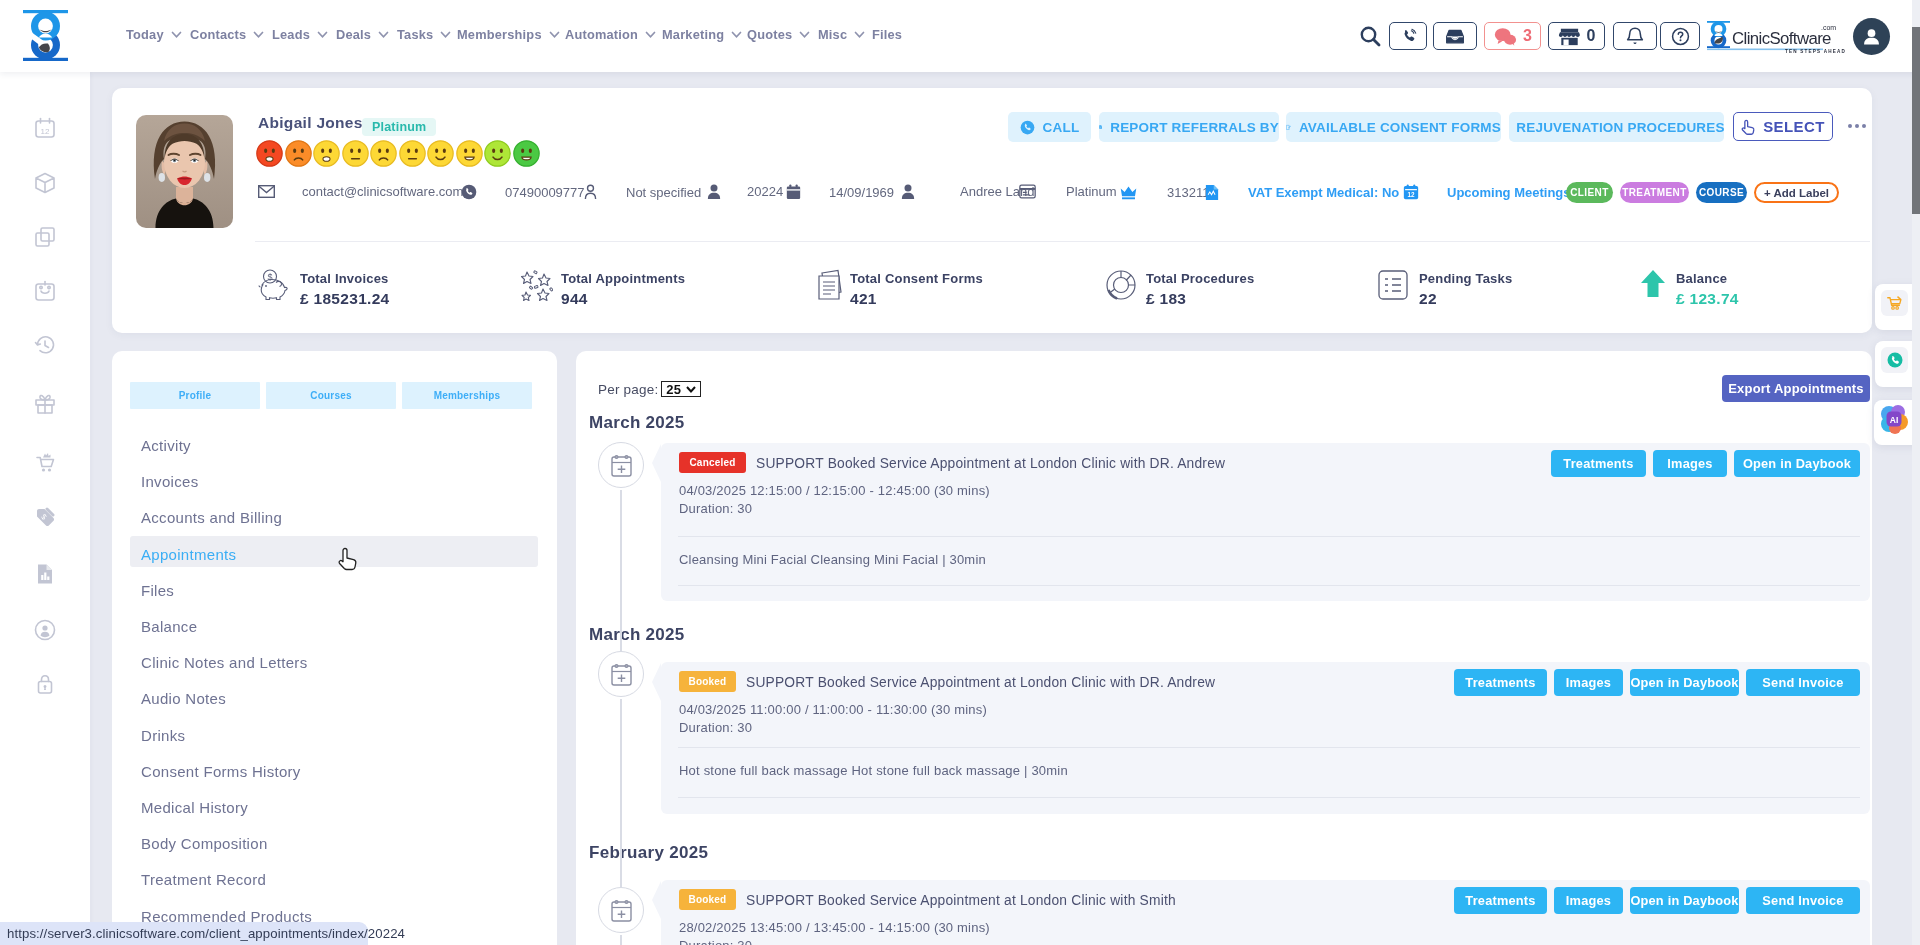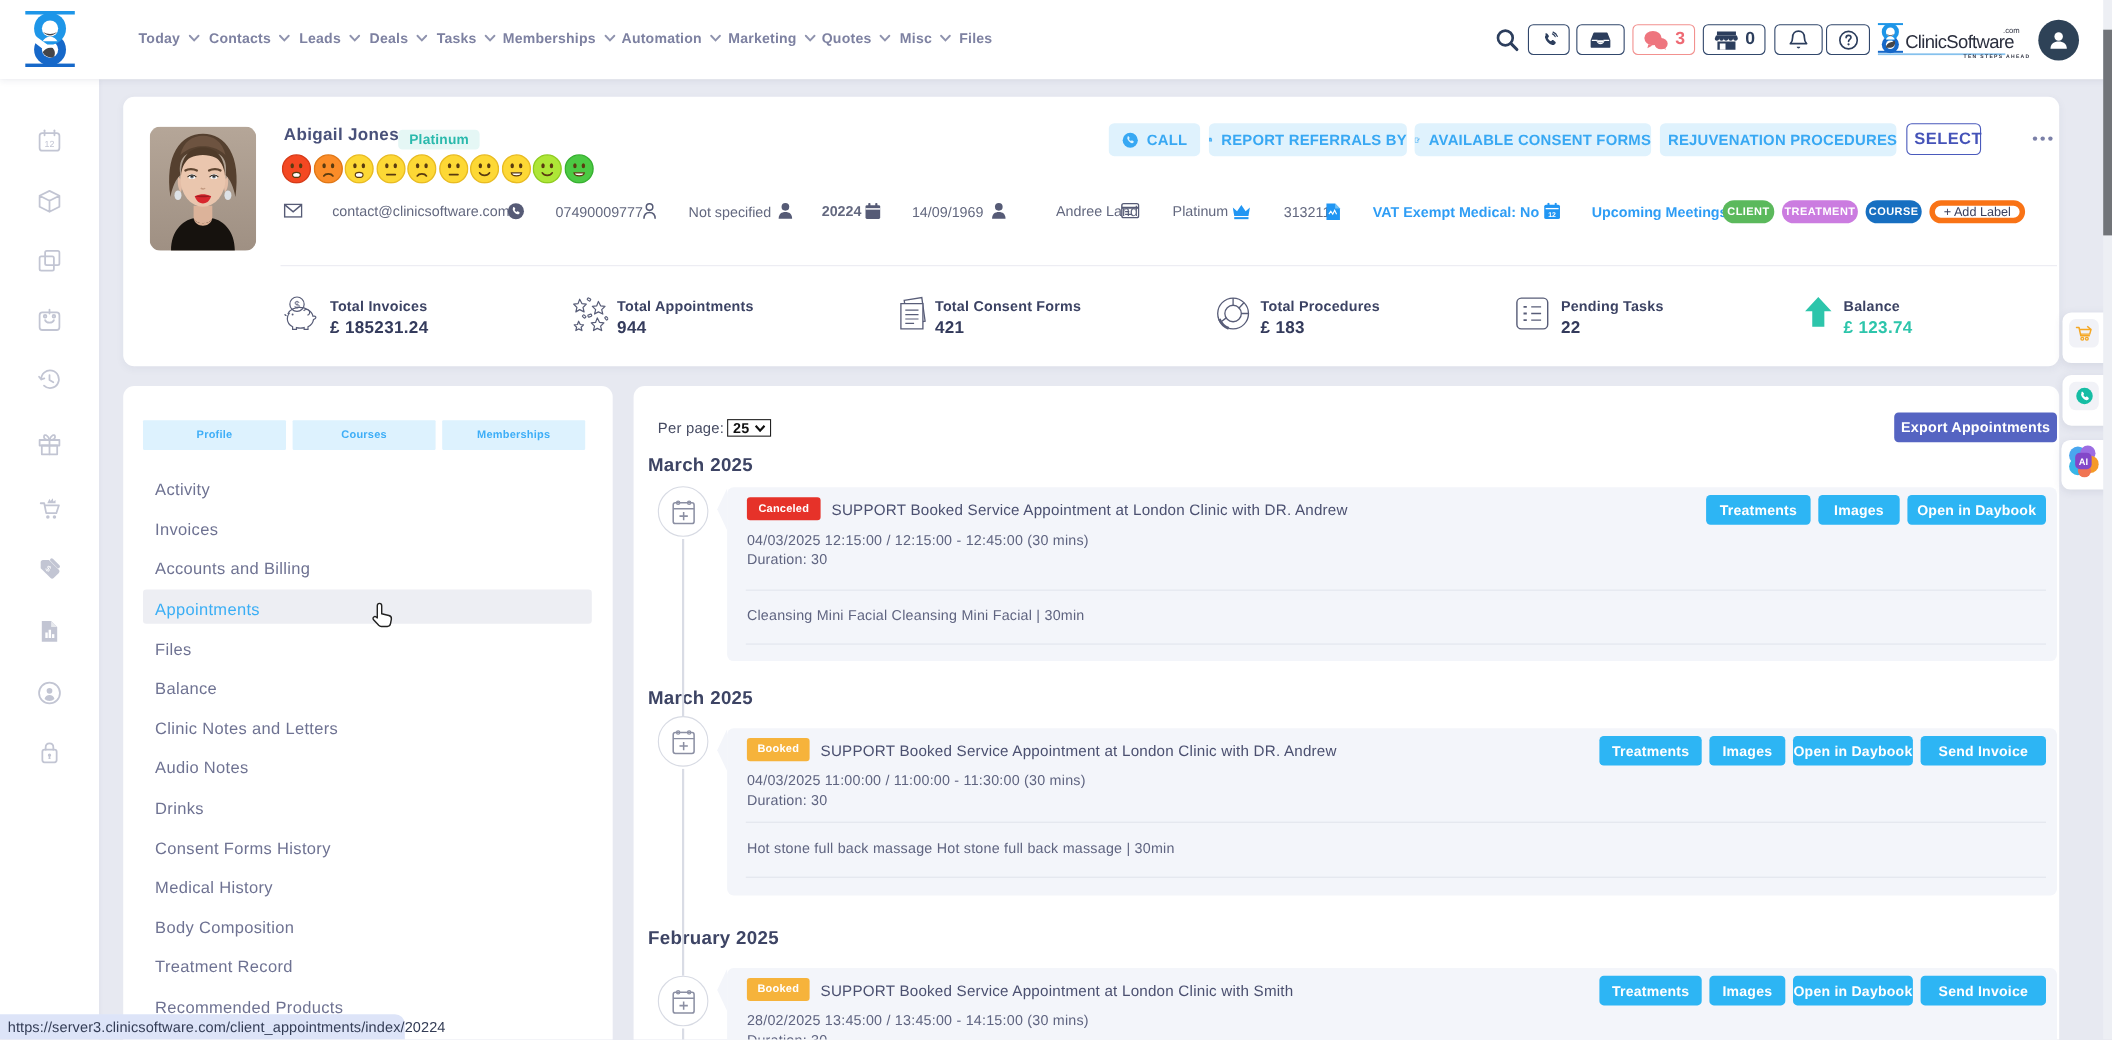--- a/index.html
+++ b/index.html
@@ -352,21 +352,21 @@
         </svg>
         <span style="margin-left:9px">07490009777</span>
       </div>
       <div class="crow" style="left:472px;">
         <svg width="13" height="16" viewBox="0 0 14 17">
           <circle cx="7" cy="4.5" r="3.2" fill="none" stroke="#565b76" stroke-width="1.5"></circle>
           <path d="M1.5 16 C1.5 11.5 3.5 9.8 7 9.8 C10.5 9.8 12.5 11.5 12.5 16" fill="none" stroke="#565b76" stroke-width="1.5"></path>
         </svg>
         <span style="margin-left:10px">Not specified</span>
       </div>
-      <div class="crow" style="left:595px;font-weight:bold;">
+      <div class="crow" style="left:595px;">
         <svg width="14" height="15" viewBox="0 0 16 17">
           <circle cx="8" cy="4.5" r="4" fill="#565b76"></circle>
           <path d="M1 17 C1 12 4 10 8 10 C12 10 15 12 15 17 Z" fill="#565b76"></path>
         </svg>
         <span style="margin-left:7px">20224</span>
       </div>
       <div class="crow" style="left:674px;">
         <svg width="15" height="16" viewBox="0 0 18 19">
           <rect x="1" y="3" width="16" height="15" rx="1.5" fill="#565b76"></rect>
           <rect x="4" y="0.5" width="2.4" height="5" rx="1" fill="#565b76"></rect>
@@ -412,21 +412,21 @@
           <rect x="12.3" y="0.5" width="2.2" height="4.4" rx="1" fill="#2196f3"></rect>
           <rect x="2.5" y="6" width="14" height="1.4" fill="#fff"></rect>
           <text x="9.5" y="15.5" font-size="7.5" font-weight="bold" fill="#fff" text-anchor="middle" font-family="Liberation Sans">12</text>
         </svg>
         <span style="margin-left:9px">Upcoming Meetings</span>
       </div>
       <div class="abs" style="left:1454px;top:94px;display:flex;gap:7px;align-items:center;">
         <span class="pill" style="background:#5bb95c;width:47px;">CLIENT</span>
         <span class="pill" style="background:#cb7ce0;width:69px;">TREATMENT</span>
         <span class="pill" style="background:#176fc1;width:51px;">COURSE</span>
-        <span class="pill" style="background:#fff;border:5px solid #f97316;color:#3a3f5c;padding:0 8px;font-weight:normal;font-size:11.5px;letter-spacing:0;">+ Add Label</span>
+        <span class="pill" style="background:#fff;border:2px solid #f97316;color:#3a3f5c;padding:0 8px;font-weight:bold;font-size:11.5px;letter-spacing:0;">+ Add Label</span>
       </div>
     </div>
   <div id="pbtns">
       <div class="lbtn" style="left:896px;width:83px"><svg width="15" height="15" viewBox="0 0 24 24">
           <circle cx="12" cy="12" r="11" fill="#38a8f3"></circle>
           <path d="M8.2 6.5 c.5-.5 1.2-.4 1.6.1 l1.1 1.5 c.3.5.3 1.1-.1 1.5 l-.7.7 c.6 1.3 1.6 2.3 2.9 2.9 l.7-.7 c.4-.4 1-.4 1.5-.1 l1.5 1.1 c.5.4.6 1.1.1 1.6 l-.6.6 c-.5.5-1.2.7-1.9.5 -3.2-.9-5.7-3.4-6.6-6.6 -.2-.7 0-1.4.5-1.9 z" fill="#dff2fd"></path>
         </svg>CALL</div>
       <div class="lbtn" style="left:987px;width:180px"><svg width="13" height="16" viewBox="0 0 14 17">
           <path d="M1 1 H9 L13 5 V16 H1 Z" fill="#38a8f3"></path>
           <path d="M9 1 V5 H13" fill="#9ed4f9"></path>
@@ -435,21 +435,21 @@
       <div class="lbtn" style="left:1174px;width:215px"><svg width="15" height="15" viewBox="0 0 17 17">
           <path d="M2 1 H12 V4 L8 8 V12 H2 Z" fill="none"></path>
           <path d="M1.5 1 H11 V15.5 H1.5 Z" fill="none" stroke="#38a8f3" stroke-width="1.5"></path>
           <path d="M14.5 2.5 L8 9 L7.5 11.5 L10 11 L16.5 4.5 Z" fill="#38a8f3" stroke="#dff2fd" stroke-width=".8"></path>
         </svg>AVAILABLE CONSENT FORMS</div>
       <div class="lbtn" style="left:1397px;width:215px"><svg width="16" height="15" viewBox="0 0 18 17">
           <path d="M2 13 C1 8 4 3 9 3 C14 3 17 8 16 13" fill="none" stroke="#38a8f3" stroke-width="1.5"></path>
           <path d="M5 13 C5 11 6.5 9.5 9 9.5 C11.5 9.5 13 11 13 13 Z" fill="#38a8f3"></path>
           <circle cx="9" cy="7" r="1.5" fill="#38a8f3"></circle>
         </svg>REJUVENATION PROCEDURES</div>
-      <div class="abs" style="left:1621px;top:24px;width:68px;height:29px;border:1.8px solid #4a5abc;border-radius:5px;background:#fff;display:flex;align-items:center;justify-content:center;gap:8px;color:#4553b8;font-size:15px;font-weight:bold;letter-spacing:.4px;"><svg width="14" height="16" viewBox="0 0 16 18">
+      <div class="abs" style="left:1621px;top:24px;width:100px;height:29px;border:1.8px solid #4a5abc;border-radius:5px;background:#fff;display:flex;align-items:center;justify-content:center;gap:8px;color:#4553b8;font-size:15px;font-weight:bold;letter-spacing:.4px;"><svg width="14" height="16" viewBox="0 0 16 18">
           <path d="M6 1.5 C7 1.5 7.6 2.2 7.6 3.2 V8.5 L12.8 9.8 C14 10.1 14.8 11 14.6 12.3 L14 15.5 C13.8 16.6 13 17.3 11.9 17.3 H7.5 C6.8 17.3 6.2 17 5.7 16.5 L1.8 12.4 C1.2 11.8 1.3 10.8 1.9 10.3 C2.4 9.9 3.2 9.9 3.7 10.3 L4.4 10.9 V3.2 C4.4 2.2 5 1.5 6 1.5 Z" fill="none" stroke="#4553b8" stroke-width="1.5" stroke-linejoin="round"></path>
         </svg>SELECT</div>
       <div class="abs" style="left:1736px;top:36px;display:flex;gap:3px;">
         <i style="width:4px;height:4px;border-radius:50%;background:#7b80a8"></i>
         <i style="width:4px;height:4px;border-radius:50%;background:#7b80a8"></i>
         <i style="width:4px;height:4px;border-radius:50%;background:#7b80a8"></i>
       </div>
     </div>
   <div id="pdivider"></div>
   <div id="stats">

